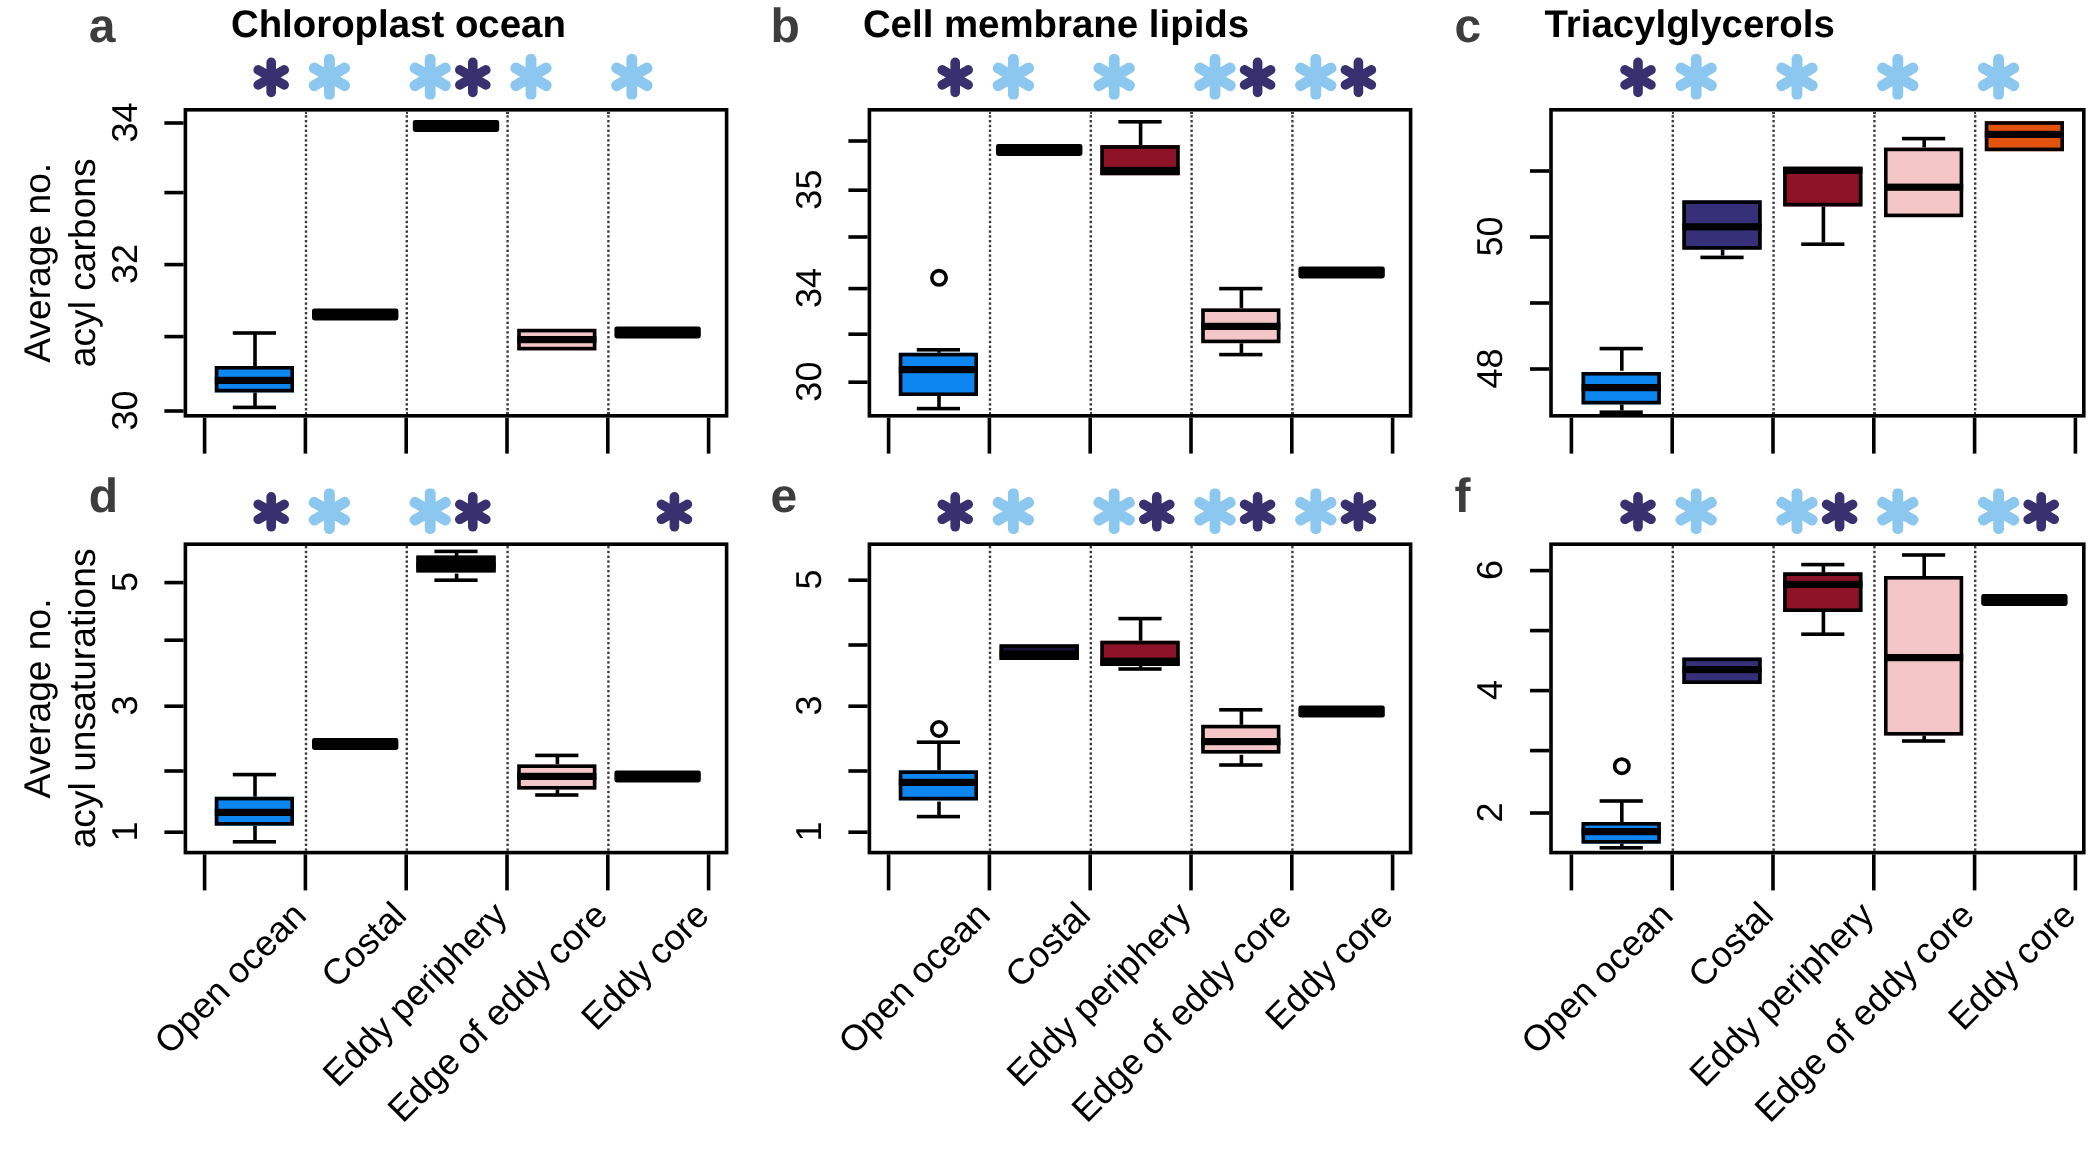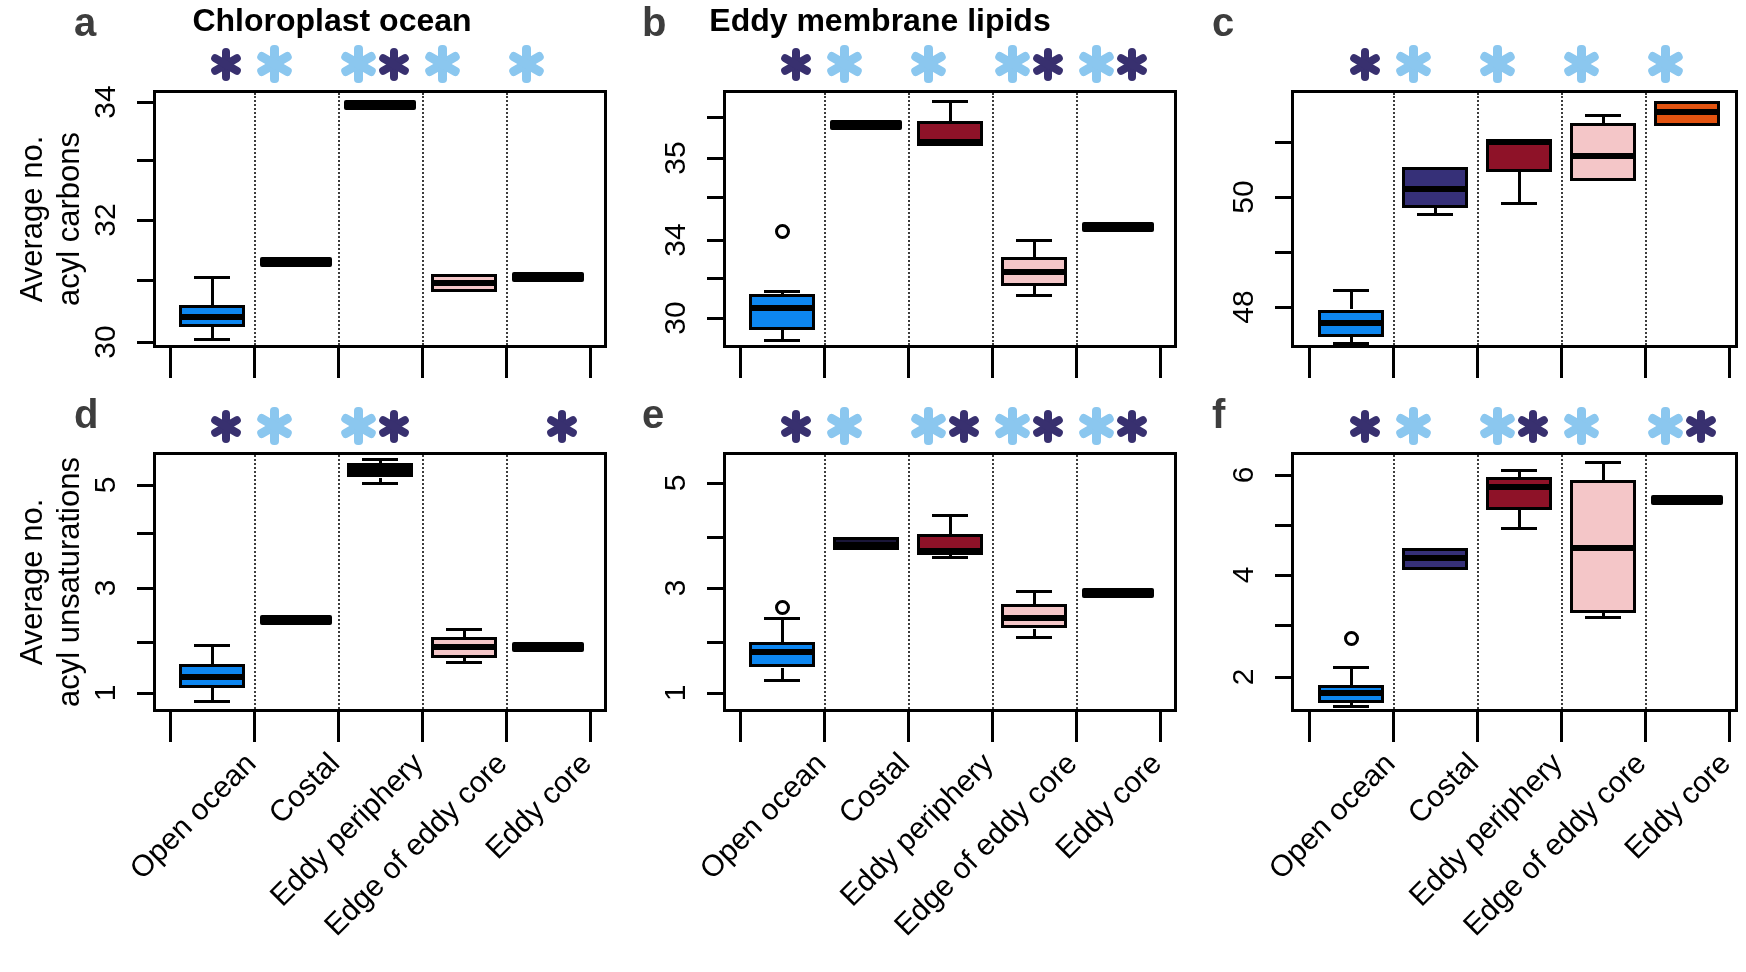--- a/index.html
+++ b/index.html
@@ -94,21 +94,21 @@
       <div class="sbar" style="left: -4px; top: -19px; width: 9px; height: 38px; background: rgb(139, 199, 239); transform: rotate(120deg);"></div>
     </div>
     <div class="abs flatbar" style="left: 512px; top: 272px; width: 72px;"></div>
     <div class="abs " style="left: 526px; top: 64px; width: 0px; height: 0px;">
       <div class="sbar" style="left: -4px; top: -19px; width: 9px; height: 38px; background: rgb(139, 199, 239); transform: rotate(0deg);"></div>
       <div class="sbar" style="left: -4px; top: -19px; width: 9px; height: 38px; background: rgb(139, 199, 239); transform: rotate(60deg);"></div>
       <div class="sbar" style="left: -4px; top: -19px; width: 9px; height: 38px; background: rgb(139, 199, 239); transform: rotate(120deg);"></div>
     </div>
     <div class="abs pborder" style="left: 153px; top: 90px; width: 454px; height: 258px;"></div>
     <div class="abs letter" style="left: 642px; top: 0px;">b</div>
-    <div class="abs title" style="left: 880px; top: 2px;">Eddy membrane lipids</div>
+    <div class="abs title" style="left: 880px; top: 2px;">Cell membrane lipids</div>
     <div class="abs sep" style="left: 824px; top: 93px; height: 252px;"></div>
     <div class="abs sep" style="left: 908px; top: 93px; height: 252px;"></div>
     <div class="abs sep" style="left: 992px; top: 93px; height: 252px;"></div>
     <div class="abs sep" style="left: 1076px; top: 93px; height: 252px;"></div>
     <div class="abs tick" style="left: 707px; top: 116px; width: 16px; height: 3px;"></div>
     <div class="abs tick" style="left: 707px; top: 157px; width: 16px; height: 3px;"></div>
     <div class="abs yticklab" style="left: 630px; top: 141px; width: 90px; height: 34px;">35</div>
     <div class="abs tick" style="left: 707px; top: 196px; width: 16px; height: 3px;"></div>
     <div class="abs tick" style="left: 707px; top: 239px; width: 16px; height: 3px;"></div>
     <div class="abs yticklab" style="left: 630px; top: 223px; width: 90px; height: 34px;">34</div>
@@ -170,20 +170,21 @@
       <div class="sbar" style="left: -4px; top: -19px; width: 9px; height: 38px; background: rgb(139, 199, 239); transform: rotate(60deg);"></div>
       <div class="sbar" style="left: -4px; top: -19px; width: 9px; height: 38px; background: rgb(139, 199, 239); transform: rotate(120deg);"></div>
     </div>
     <div class="abs " style="left: 1132px; top: 64px; width: 0px; height: 0px;">
       <div class="sbar" style="left: -4px; top: -16px; width: 8px; height: 33px; background: rgb(56, 48, 111); transform: rotate(0deg);"></div>
       <div class="sbar" style="left: -4px; top: -16px; width: 8px; height: 33px; background: rgb(56, 48, 111); transform: rotate(60deg);"></div>
       <div class="sbar" style="left: -4px; top: -16px; width: 8px; height: 33px; background: rgb(56, 48, 111); transform: rotate(120deg);"></div>
     </div>
     <div class="abs pborder" style="left: 723px; top: 90px; width: 454px; height: 258px;"></div>
     <div class="abs letter" style="left: 1212px; top: 0px;">c</div>
+    <div class="abs title" style="left: 1408px; top: 2px;">Triacylglycerols</div>
     <div class="abs sep" style="left: 1393px; top: 93px; height: 252px;"></div>
     <div class="abs sep" style="left: 1477px; top: 93px; height: 252px;"></div>
     <div class="abs sep" style="left: 1561px; top: 93px; height: 252px;"></div>
     <div class="abs sep" style="left: 1645px; top: 93px; height: 252px;"></div>
     <div class="abs tick" style="left: 1275px; top: 141px; width: 16px; height: 3px;"></div>
     <div class="abs tick" style="left: 1275px; top: 196px; width: 16px; height: 3px;"></div>
     <div class="abs yticklab" style="left: 1198px; top: 180px; width: 90px; height: 34px;">50</div>
     <div class="abs tick" style="left: 1275px; top: 251px; width: 16px; height: 3px;"></div>
     <div class="abs tick" style="left: 1275px; top: 306px; width: 16px; height: 3px;"></div>
     <div class="abs yticklab" style="left: 1198px; top: 290px; width: 90px; height: 34px;">48</div>

